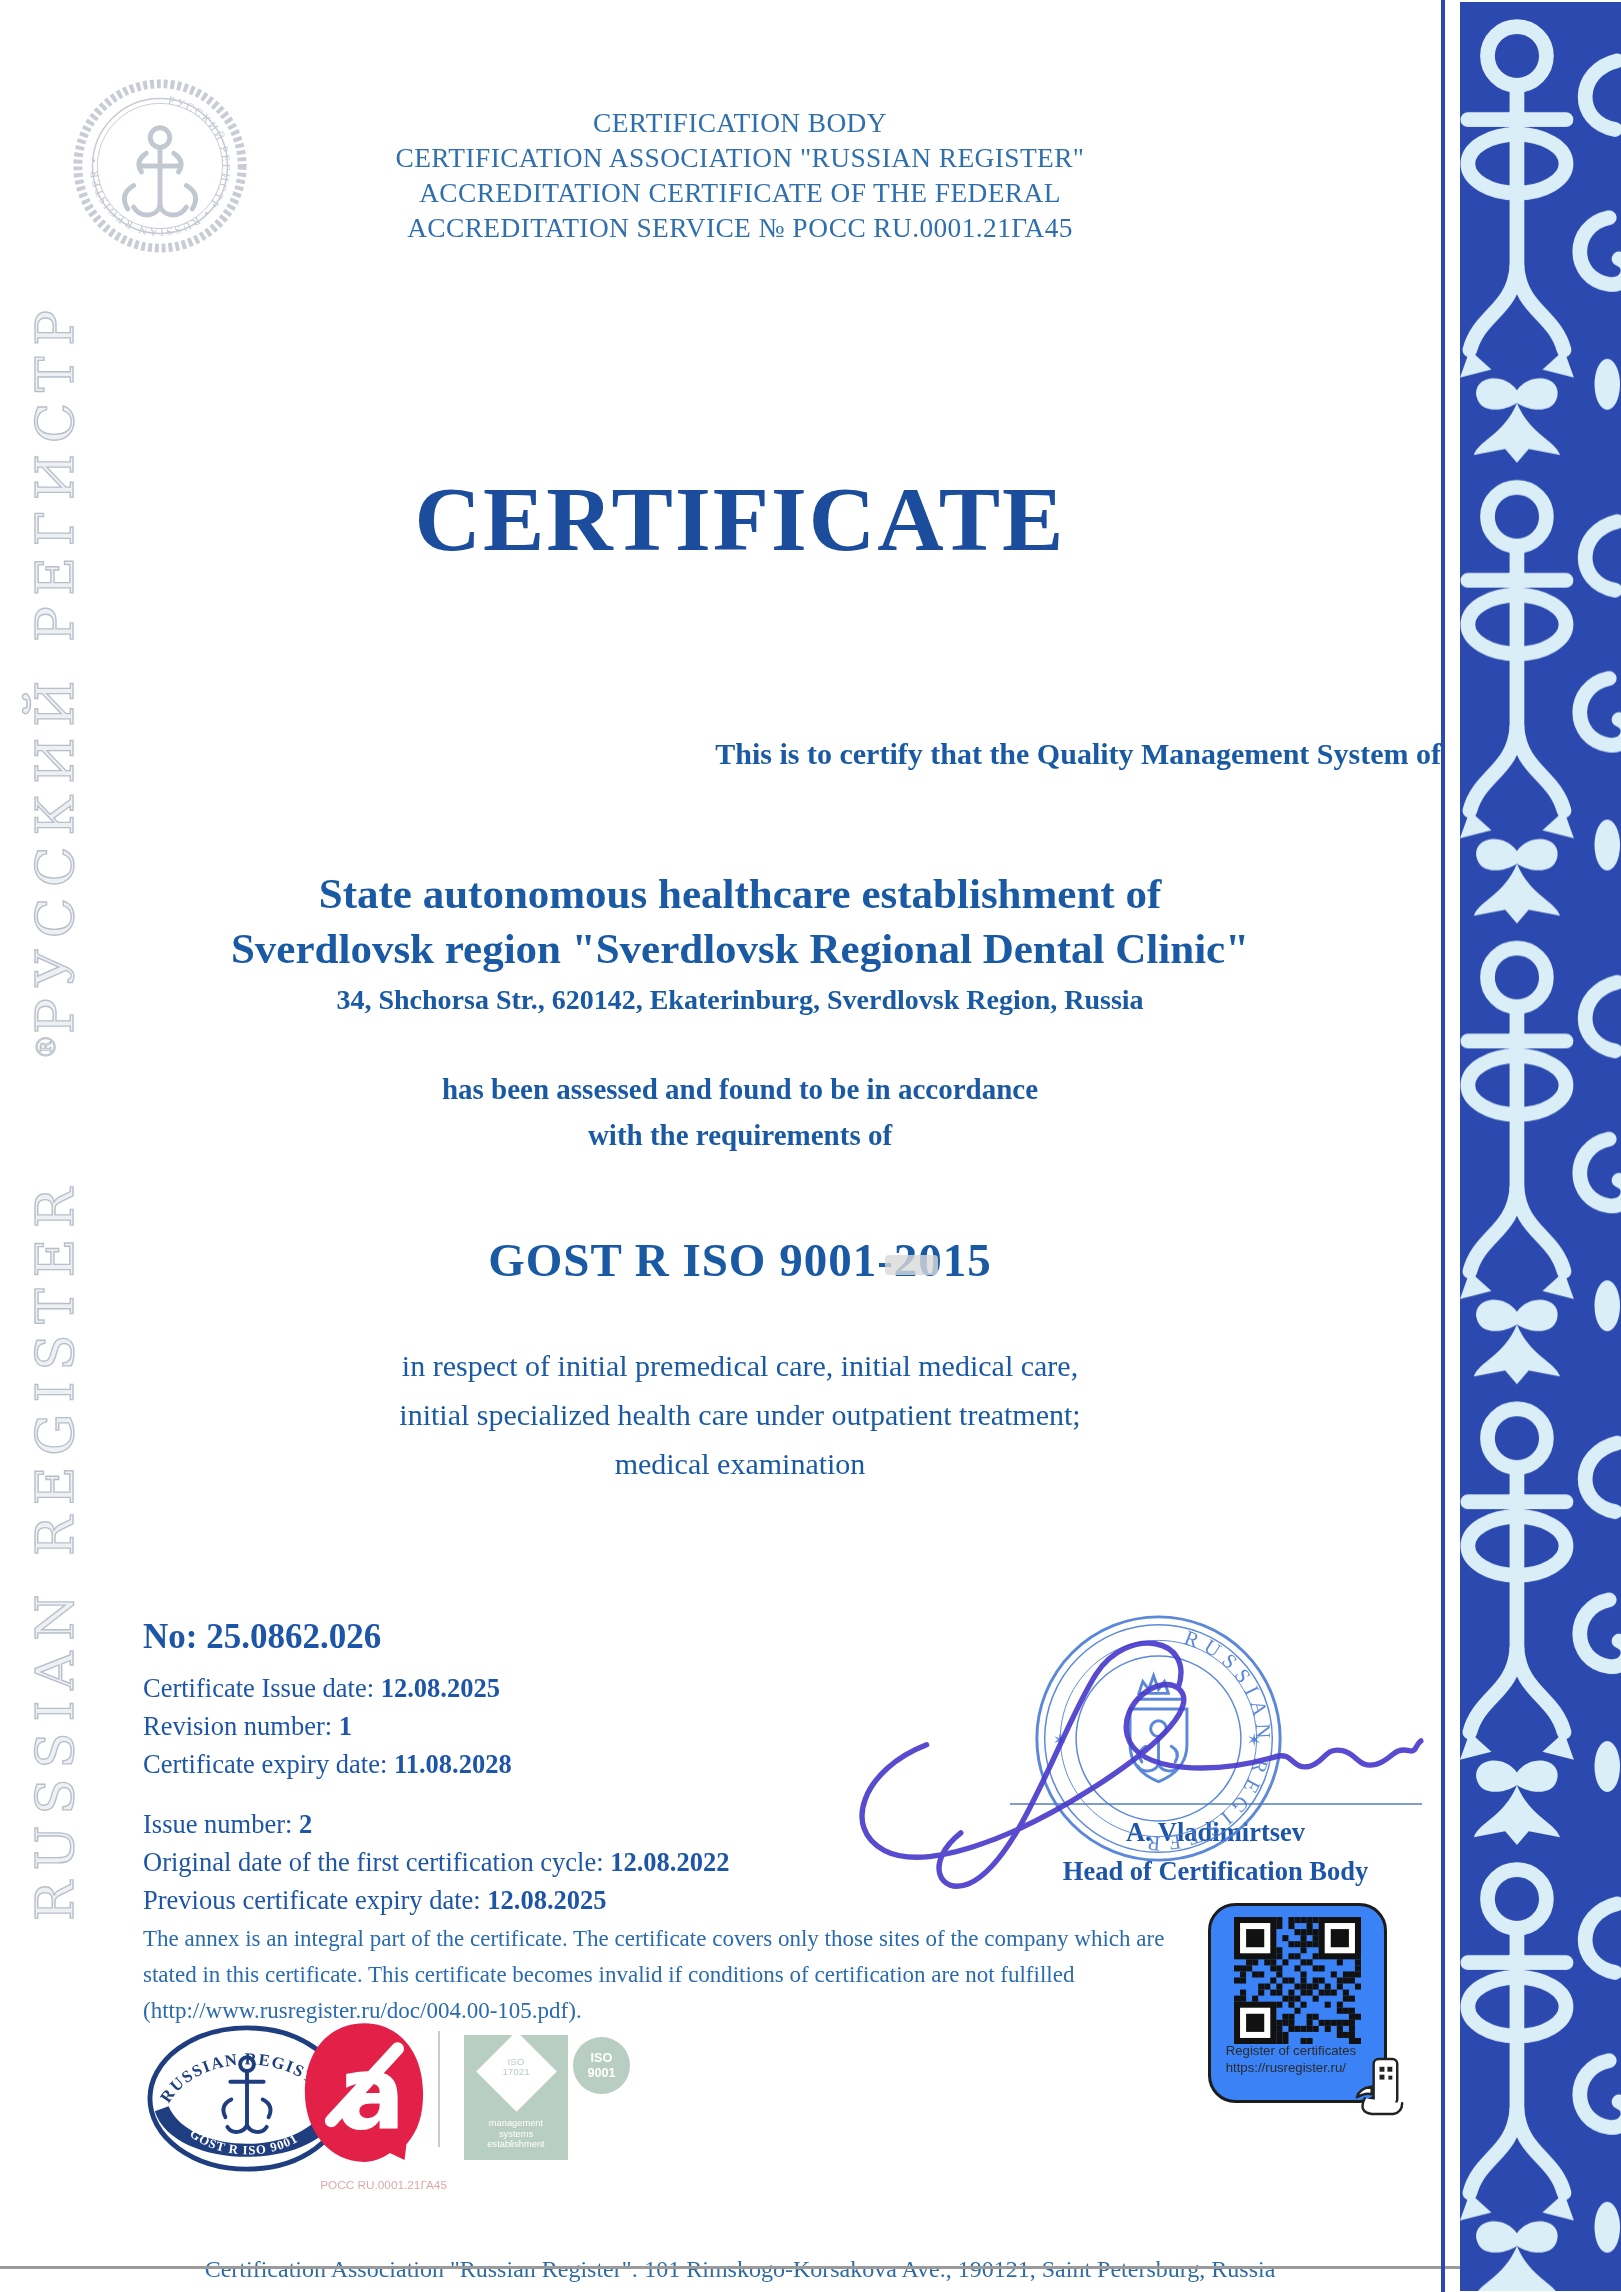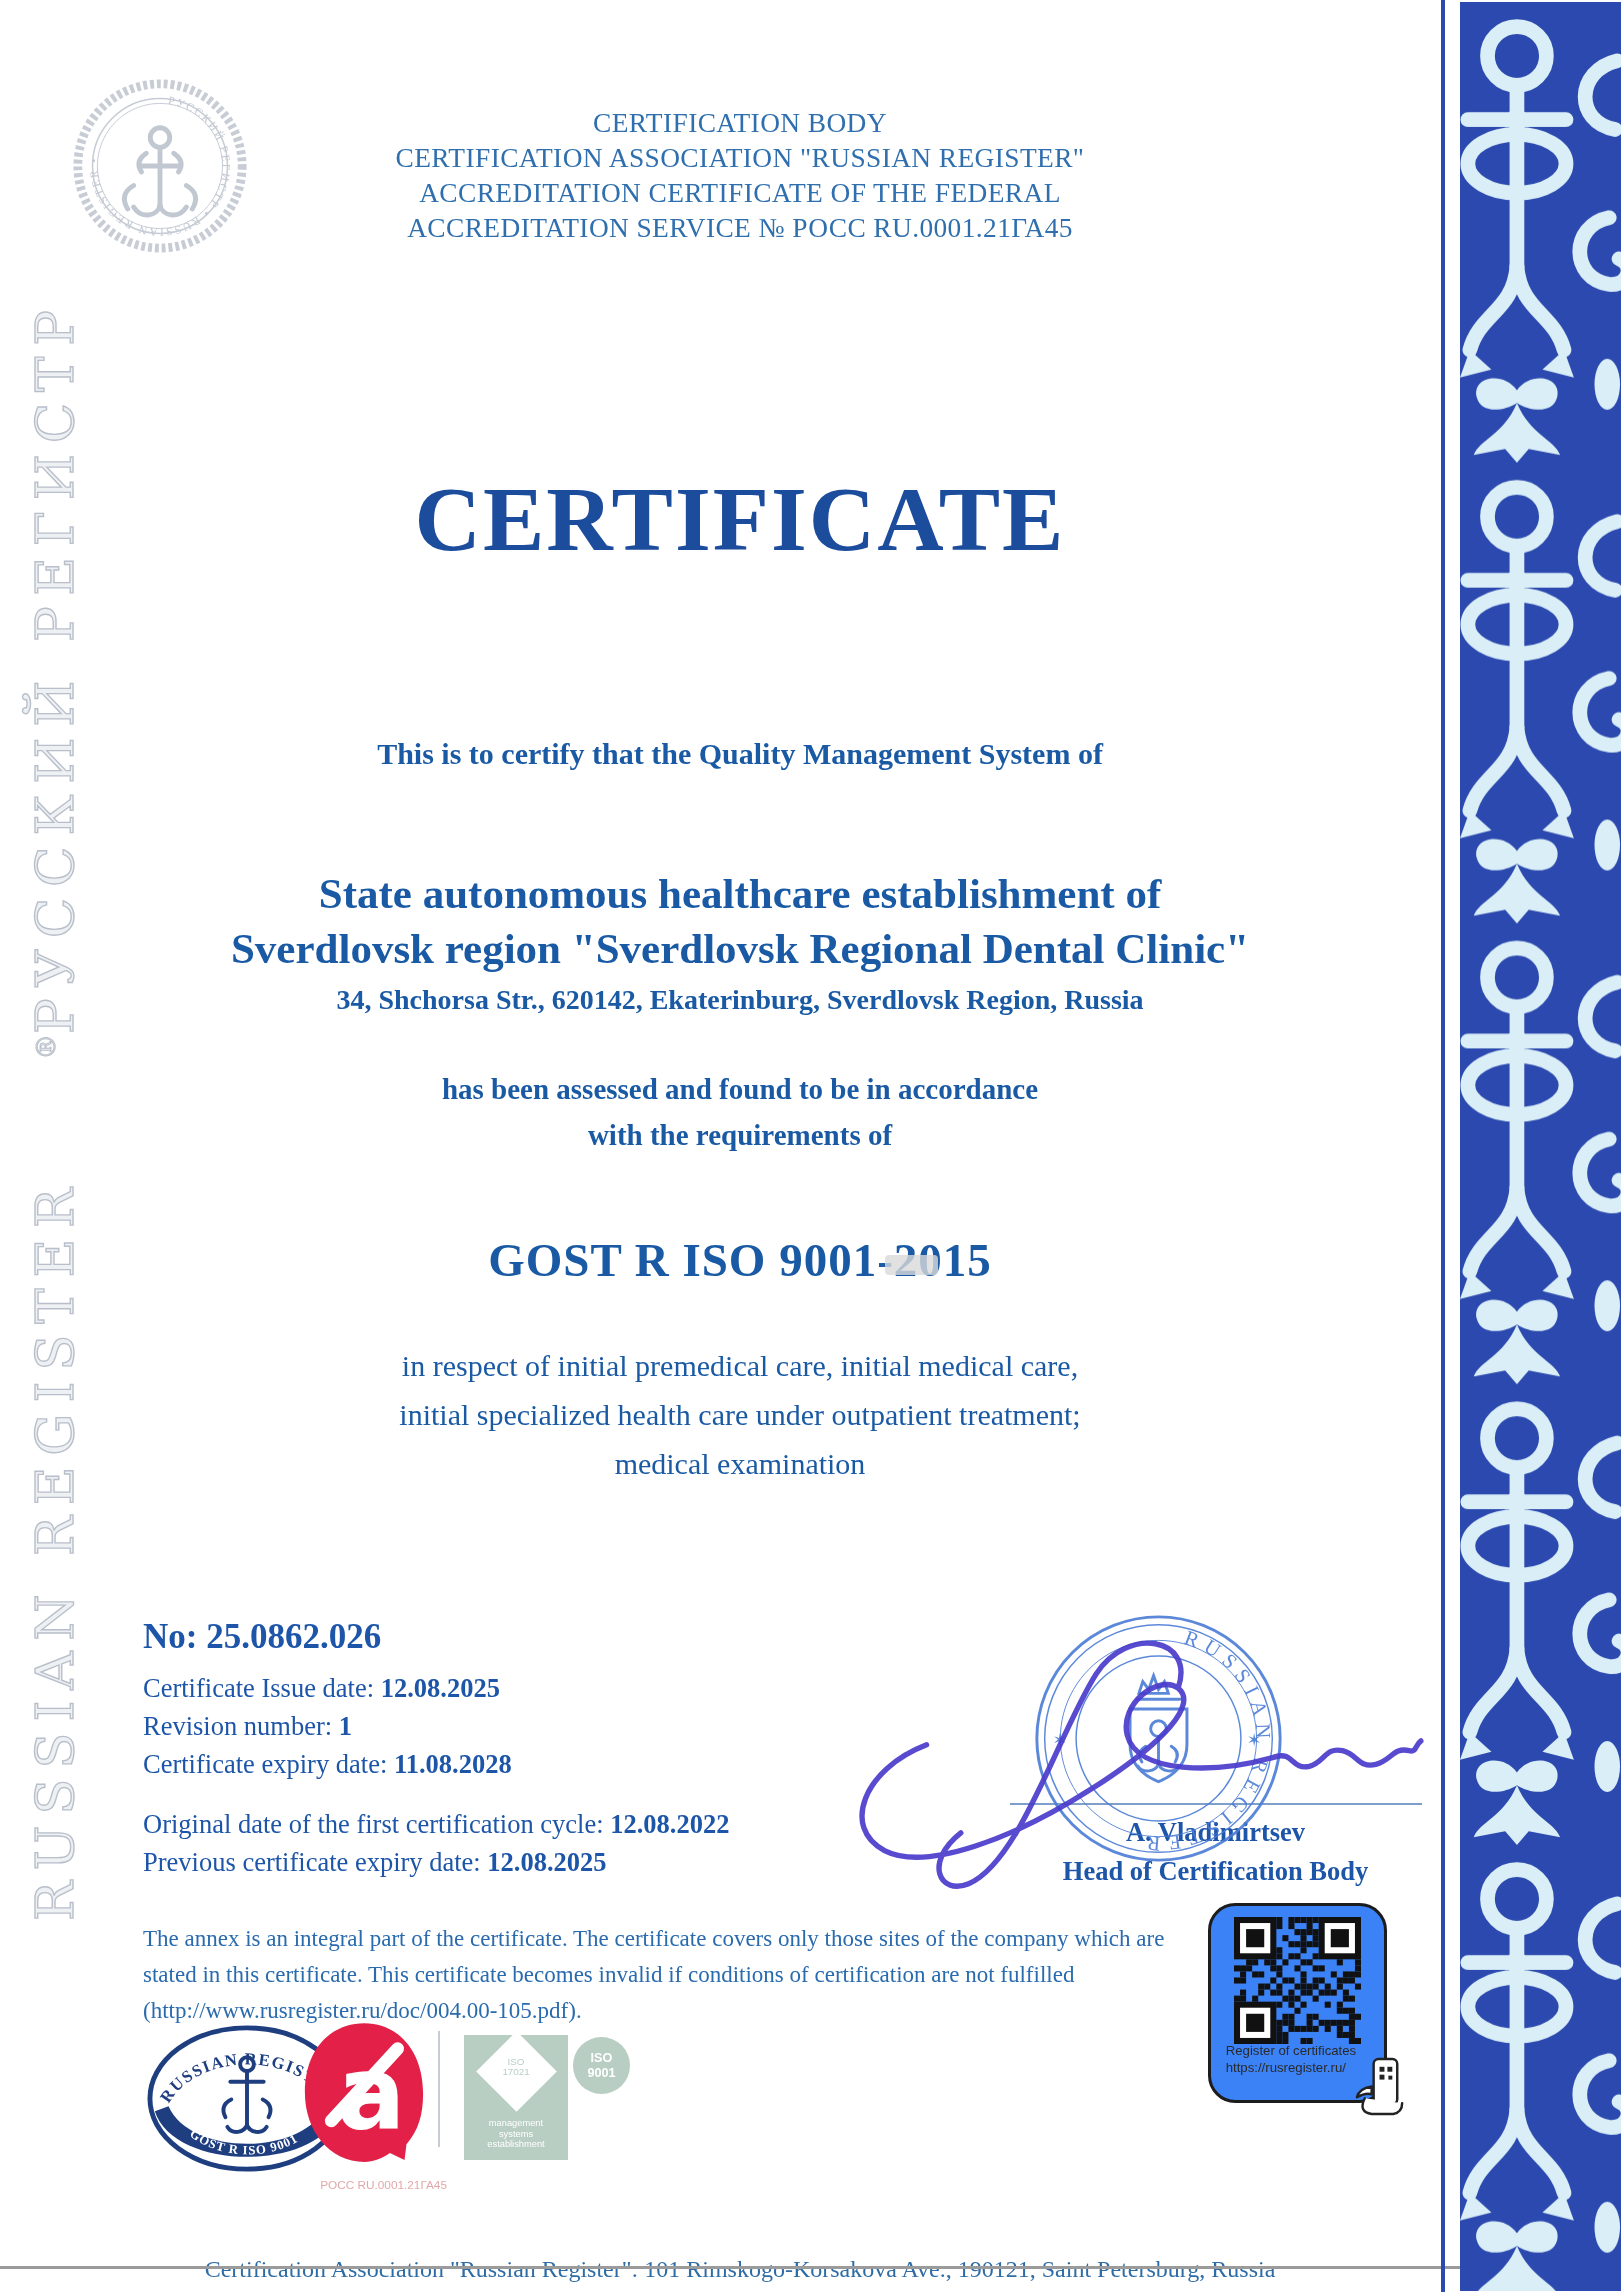--- a/index.html
+++ b/index.html
@@ -15,21 +15,21 @@
              color:#eef1f4;-webkit-text-stroke:1.4px #b9bfca;}
   .watermark .gap{display:inline-block;width:118px;}
   .watermark .reg{font-size:25.5px;-webkit-text-stroke:1px #b9bfca;vertical-align:17.6px;letter-spacing:0;}
 
   
   .header{top:61px;font-size:27.4px;line-height:35px;color:var(--header-blue,#2f6fae);letter-spacing:0.4px;}
   .seal{position:absolute;left:71px;top:73px;width:178px;height:182px;}
 
   
   .title{top:421px;font-size:92px;font-weight:bold;color:var(--title-blue,#1c4c9c);letter-spacing:2px;}
-  .certify{top:692px;font-size:30px;font-weight:bold;color:var(--ink-blue,#1a5aa4);}
+  .certify{top:692px;font-size:30px;font-weight:bold;color:var(--ink-blue,#1a5aa4);text-align:right;}
   .org{top:821px;color:var(--ink-blue,#1a5aa4);}
   .org .nm{font-size:43px;line-height:55px;font-weight:bold;}
   .org .addr{font-size:28px;font-weight:bold;margin-top:7.8px;}
   .assessed{top:1021px;font-size:29px;line-height:46px;font-weight:bold;color:var(--ink-blue,#1a5aa4);}
   .standard{top:1188px;font-size:47px;font-weight:bold;color:var(--ink-blue,#1a5aa4);letter-spacing:1px;}
   .scope{top:1296px;font-size:30px;line-height:49px;font-weight:normal;color:var(--ink-blue,#1a5aa4);}
   .artifact{position:absolute;left:885px;top:1255px;width:53px;height:19.6px;background:#dadada;border-radius:3.9px;opacity:.8;}
 
   
   .details{position:absolute;left:143px;top:1617px;color:var(--detail-blue,#1d55a8);}
@@ -140,20 +140,21 @@
   </div>
 
   <div class="details">
     <div class="dnum"><span>No: </span><span>25.0862.026</span></div>
     <div class="dgroup1">
       <div class="drow"><span class="dlabel">Certificate Issue date: </span><span class="dvalue">12.08.2025</span></div>
       <div class="drow"><span class="dlabel">Revision number: </span><span class="dvalue">1</span></div>
       <div class="drow"><span class="dlabel">Certificate expiry date: </span><span class="dvalue">11.08.2028</span></div>
     </div>
     <div class="dgroup2">
+      <div class="drow"><span class="dlabel">Issue number: </span><span class="dvalue">2</span></div>
       <div class="drow"><span class="dlabel">Original date of the first certification cycle: </span><span class="dvalue">12.08.2022</span></div>
       <div class="drow"><span class="dlabel">Previous certificate expiry date: </span><span class="dvalue">12.08.2025</span></div>
     </div>
   </div>
 
   <div class="annex">The annex is an integral part of the certificate. The certificate covers only those sites of the company which are stated in this certificate. This certificate becomes invalid if conditions of certification are not fulfilled (http://www.rusregister.ru/doc/004.00-105.pdf).</div>
 
   <svg class="stamp" viewBox="0 0 264 264">
     <g fill="none" stroke="#4b7cd6" opacity="0.9">
       <circle cx="132" cy="132" r="124" stroke-width="3"></circle>

